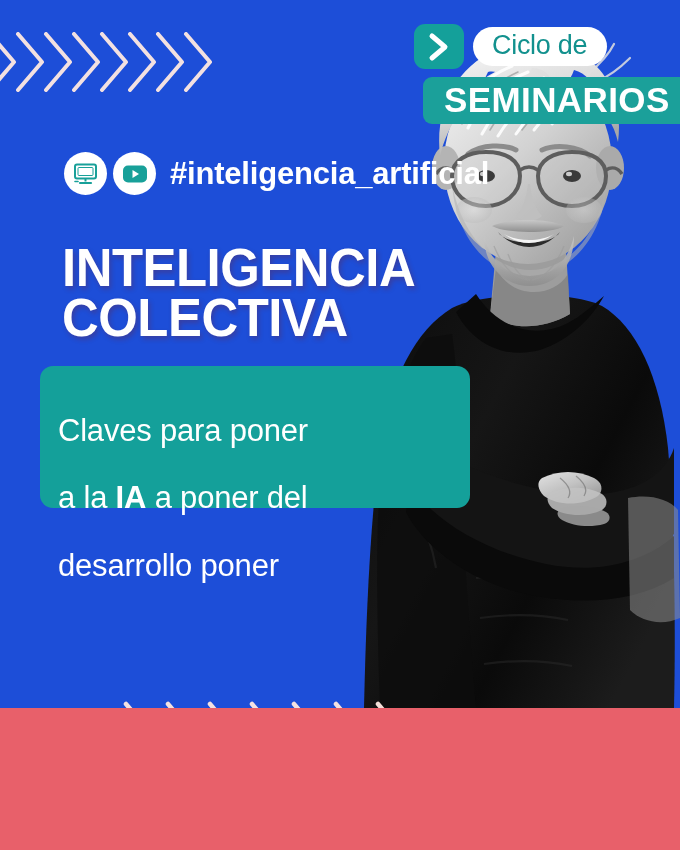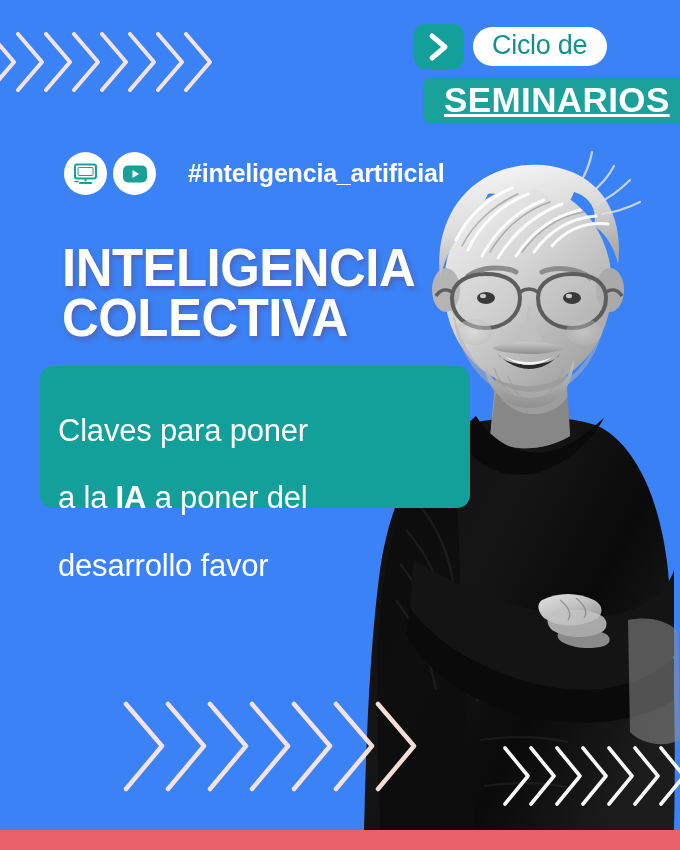--- a/index.html
+++ b/index.html
@@ -5,22 +5,22 @@
   * { margin:0; padding:0; box-sizing:border-box; }
   html,body { width:680px; height:850px; }
   body {
     font-family:"Liberation Sans", sans-serif;
     background:#e8606a;
     overflow:hidden;
     position:relative;
   }
   #poster {
     position:absolute; left:0; top:0;
-    width:680px; height:830px;
-    background:#3b82f6;
+    width:680px; height:708px;
+    background:#1d4ed8;
     overflow:hidden;
   }
 
   
   .chev-strip { position:absolute; display:flex; pointer-events:none; }
   .chev-strip svg { display:block; }
 
   #chev-top-left { left:-16px; top:22px; }
   #chev-bottom-left { left:120px; top:694px; }
   #chev-bottom-right { left:500px; top:740px; }
@@ -66,40 +66,40 @@
     width:290px;
     display:flex; align-items:center;
     padding-left:21px;
   }
   #seminarios-bar span {
     color:#fff;
     font-size:35px;
     font-weight:bold;
     letter-spacing:0.4px;
     line-height:1;
-    position:relative; top:-1px;text-decoration:underline;
+    position:relative; top:-1px;
   }
 
   
   #hashtag-row {
     position:absolute; left:64px; top:152px;
     display:flex; align-items:center;
   }
   .icon-circle {
     width:43px; height:43px;
     background:#fff;
     border-radius:50%;
     display:flex; align-items:center; justify-content:center;
     flex:0 0 auto;
   }
   #icon-youtube { margin-left:6px; }
   #hashtag-text {
-    margin-left:32px;
-    color:#fff;
-    font-size:25px;
+    margin-left:14px;
+    color:#fff;
+    font-size:31px;
     font-weight:bold;
     letter-spacing:-0.2px;
     white-space:nowrap;
   }
 
   
   #headline {
     position:absolute; left:62px; top:243px;
     color:#fff;
     font-weight:bold;
@@ -361,21 +361,21 @@
   <div id="subtitle-panel"></div>
 
   <div id="headline">
     <span class="ln">INTELIGENCIA</span>
     <span class="ln">COLECTIVA</span>
   </div>
 
   <div id="subtitle-text">
     <span class="ln">Claves para poner</span>
     <span class="ln"><span>a la </span><b>IA</b><span> a poner del</span></span>
-    <span class="ln">desarrollo favor</span>
+    <span class="ln">desarrollo poner</span>
   </div>
 
 
   <div class="chev-strip" id="chev-bottom-left">
     <svg width="300" height="105" viewBox="0 0 300 105" aria-hidden="true">
       <g fill="none" stroke="#ffe9e2" stroke-width="4.5" stroke-linecap="round" stroke-linejoin="round" opacity="0.95">
         <path d="M6 10 L42 52 L6 95"></path>
         <path d="M48 10 L84 52 L48 95"></path>
         <path d="M90 10 L126 52 L90 95"></path>
         <path d="M132 10 L168 52 L132 95"></path>

